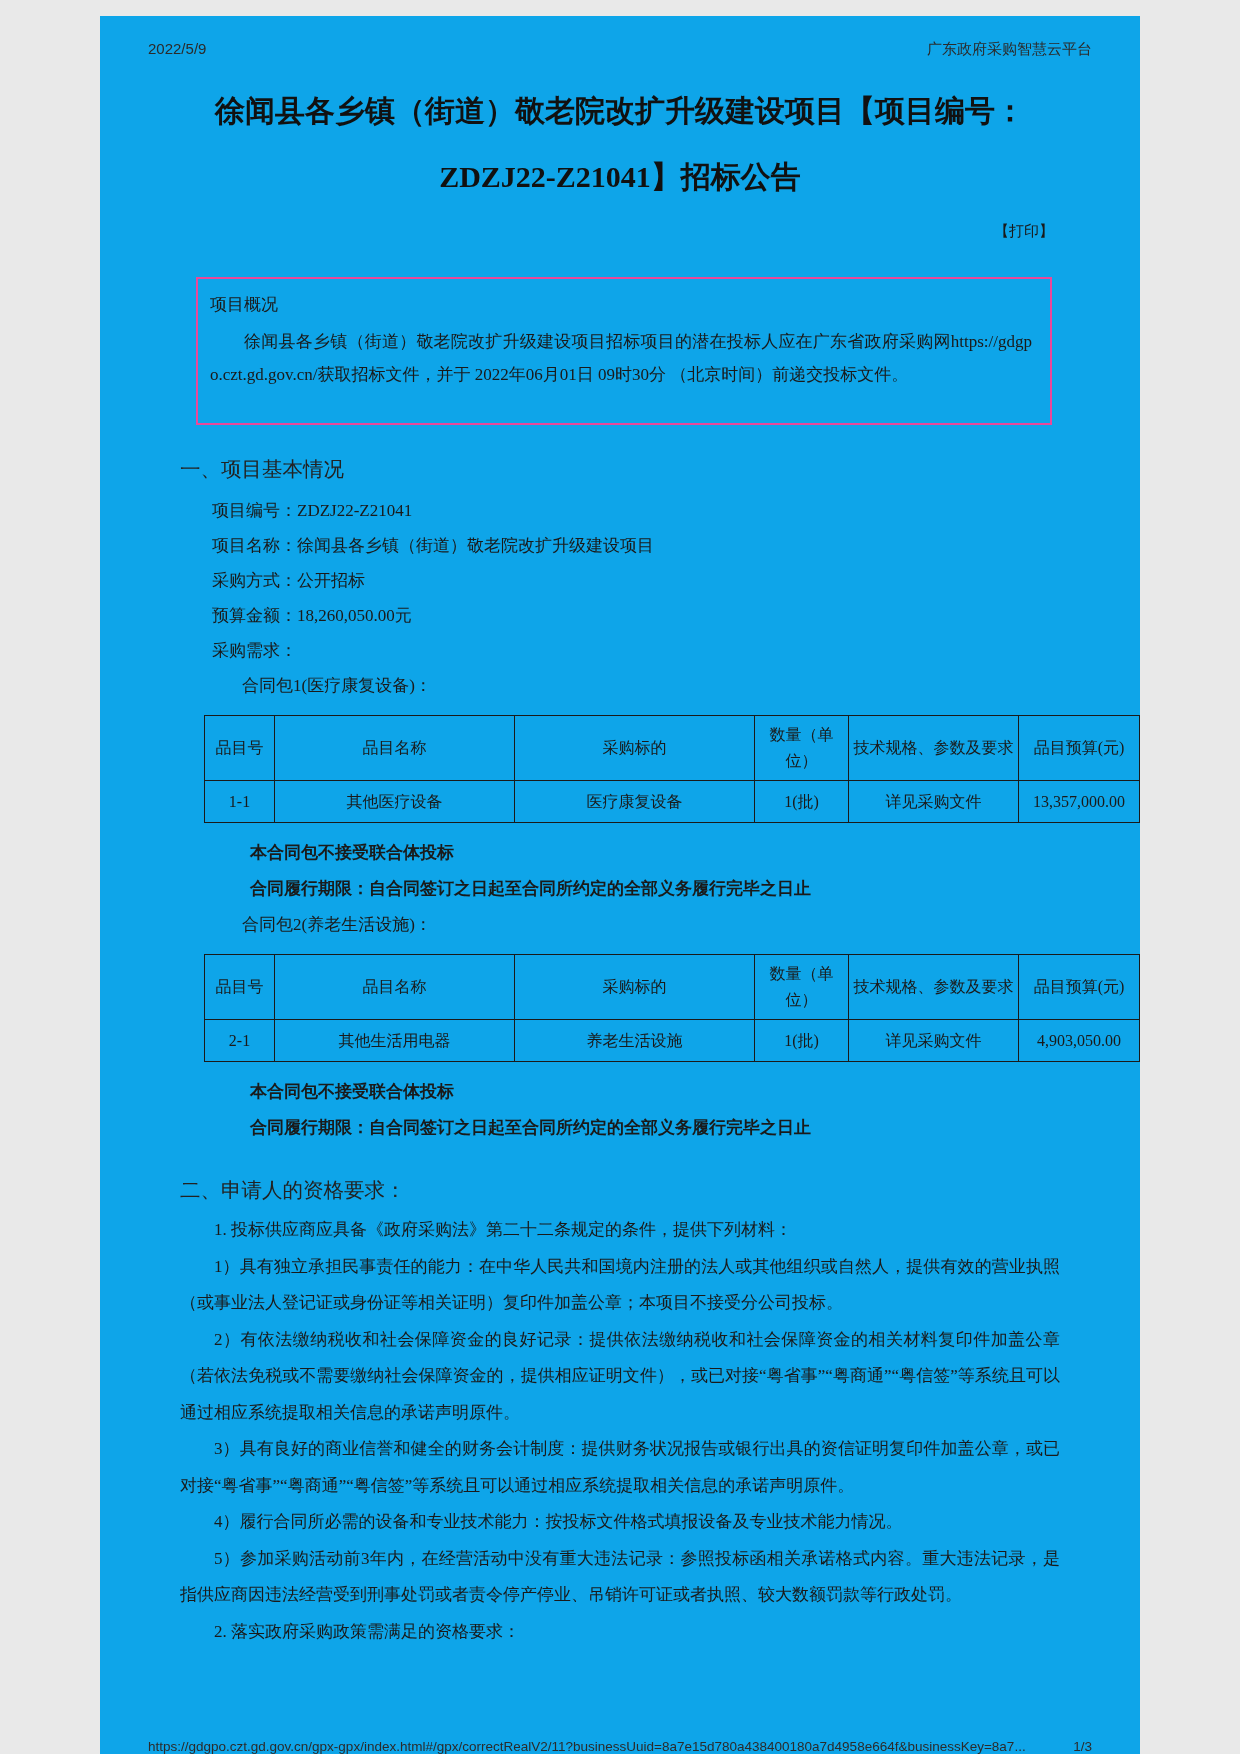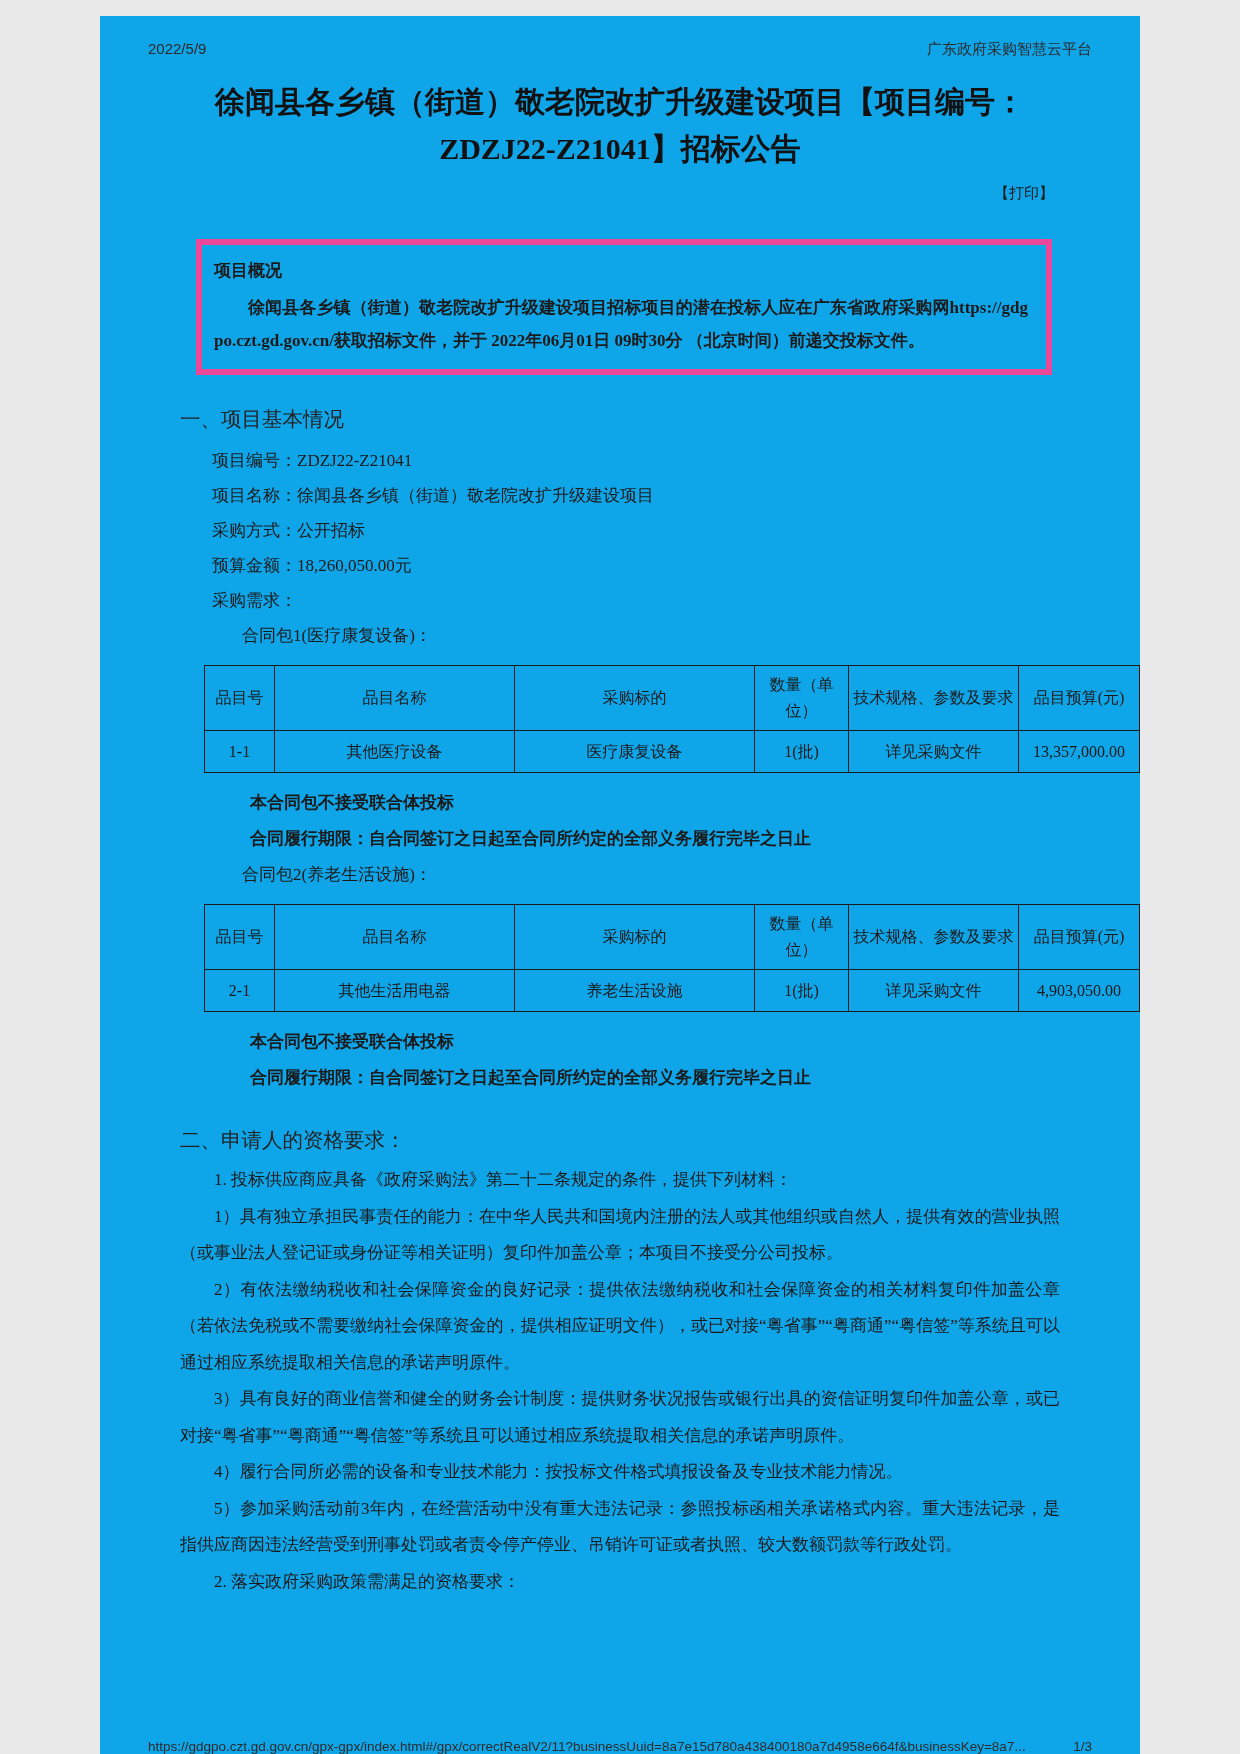--- a/index.html
+++ b/index.html
@@ -28,36 +28,35 @@
     display:flex; justify-content:space-between; align-items:center;
   }
   .chrome-bottom .url { max-width:1080px; white-space:nowrap; overflow:hidden; }
 
   
   .doc-title {
     padding-top:62px;
     margin:0 115px;
     text-align:center;
     font-size:30px; font-weight:bold;
-    line-height:47px;
+    line-height:66px;
     color:#111;
   }
   .print-row {
     margin:12px 86px 0 0;
     text-align:right;
     font-size:15px;
   }
   .print-btn { cursor:pointer; color:#1a1a1a; display:inline-block; }
 
   .overview-box {
     margin:36px 88px 0 96px;
-    border:6px solid #ec4899;
-    padding:14px 18px 12px 12px;
+    border:2px solid #ec4899;
+    padding:14px 18px 32px 12px;
     font-size:17px;
-    font-weight:bold;
   }
   .overview-label { line-height:24px; }
   .overview-text {
     margin-top:8px;
     line-height:33px;
     text-indent:2em;
     text-align:justify;
     word-break:break-all;
   }
 

